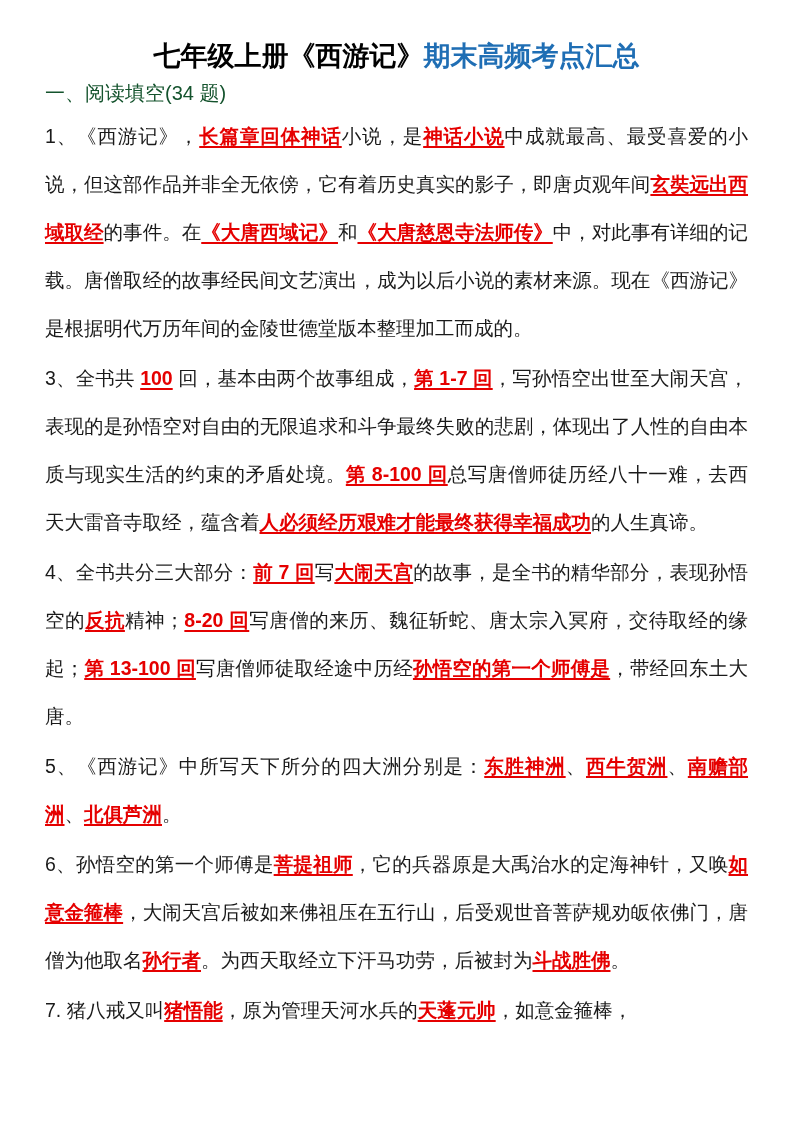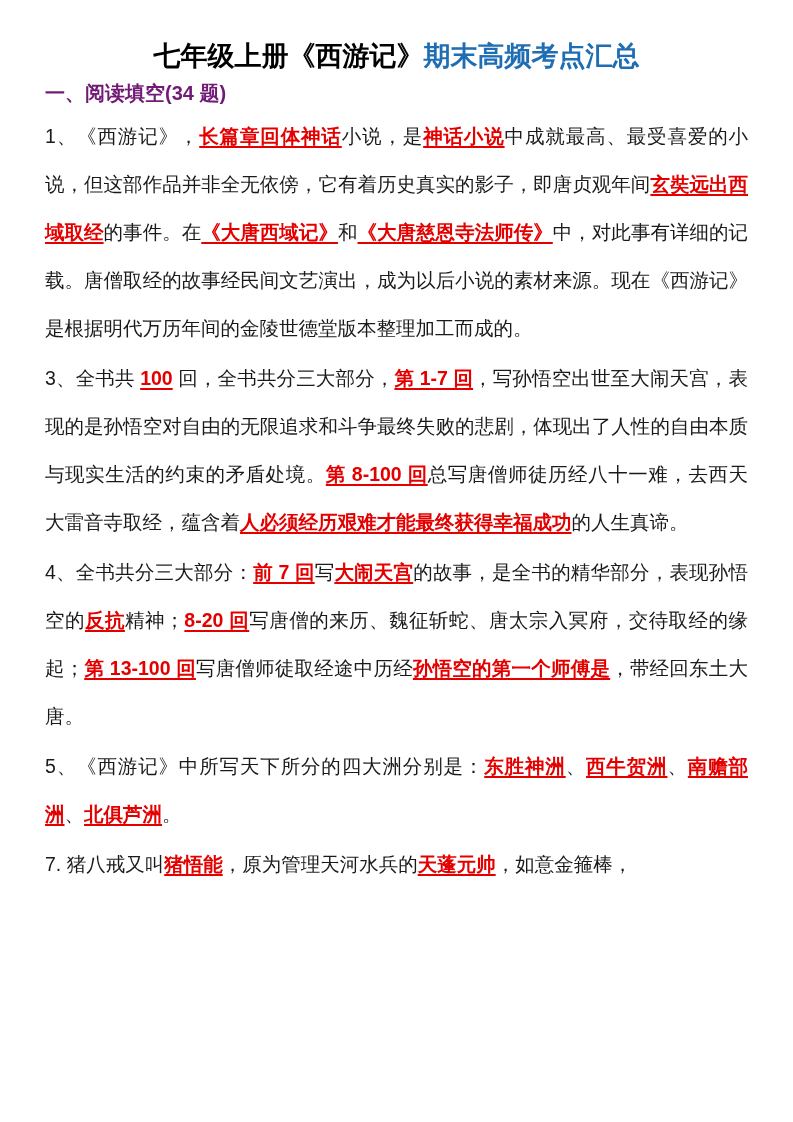--- a/index.html
+++ b/index.html
@@ -33,23 +33,23 @@
     line-height: 1.35;
     letter-spacing: 0px;
     white-space: nowrap;
     margin: 0 0 4px 0;
   }
   .doc-title .t-black { color: #000000; }
   .doc-title .t-blue  { color: #1f6eb4; }
 
   
   .section-heading {
-    color: #701a75;
+    color: #14532d;
     font-size: 20px;
-    font-weight: bold;
+    font-weight: normal;
     line-height: 1.5;
     margin: 2px 0 4px 0;
     letter-spacing: 0px;
   }
 
   
   .para {
     color: #1a1a1a;
     font-size: 19.5px;
     line-height: 48px;
@@ -87,22 +87,23 @@
   <div class="doc">
 
     <h1 class="doc-title">
       <span class="t-black">七年级上册《西游记》</span><span class="t-blue">期末高频考点汇总</span>
     </h1>
 
     <div class="section-heading">一、阅读填空(34 题)</div>
 
     <div id="items-container">
         <p class="para"><span>1、</span><span>《西游记》，</span><span class="hl">长篇章回体神话</span><span>小说，是</span><span class="hl">神话小说</span><span>中成就最高、最受喜爱的小说，但这部作品并非全无依傍，它有着历史真实的影子，即唐贞观年间</span><span class="hl">玄奘远出西域取经</span><span>的事件。在</span><span class="hl">《大唐西域记》</span><span>和</span><span class="hl">《大唐慈恩寺法师传》</span><span>中，对此事有详细的记载。唐僧取经的故事经民间文艺演出，成为以后小说的素材来源。现在《西游记》是根据明代万历年间的金陵世德堂版本整理加工而成的。</span></p>
-        <p class="para"><span>3、</span><span>全书共 </span><span class="hl">100</span><span> 回，全书共分三大部分，</span><span class="hl">第 1-7 回</span><span>，写孙悟空出世至大闹天宫，表现的是孙悟空对自由的无限追求和斗争最终失败的悲剧，体现出了人性的自由本质与现实生活的约束的矛盾处境。</span><span class="hl">第 8-100 回</span><span>总写唐僧师徒历经八十一难，去西天大雷音寺取经，蕴含着</span><span class="hl">人必须经历艰难才能最终获得幸福成功</span><span>的人生真谛。</span></p>
+        <p class="para"><span>3、</span><span>全书共 </span><span class="hl">100</span><span> 回，基本由两个故事组成，</span><span class="hl">第 1-7 回</span><span>，写孙悟空出世至大闹天宫，表现的是孙悟空对自由的无限追求和斗争最终失败的悲剧，体现出了人性的自由本质与现实生活的约束的矛盾处境。</span><span class="hl">第 8-100 回</span><span>总写唐僧师徒历经八十一难，去西天大雷音寺取经，蕴含着</span><span class="hl">人必须经历艰难才能最终获得幸福成功</span><span>的人生真谛。</span></p>
         <p class="para"><span>4、</span><span>全书共分三大部分：</span><span class="hl">前 7 回</span><span>写</span><span class="hl">大闹天宫</span><span>的故事，是全书的精华部分，表现孙悟空的</span><span class="hl">反抗</span><span>精神；</span><span class="hl">8-20 回</span><span>写唐僧的来历、魏征斩蛇、唐太宗入冥府，交待取经的缘起；</span><span class="hl">第 13-100 回</span><span>写唐僧师徒取经途中历经</span><span class="hl">孙悟空的第一个师傅是</span><span>，带经回东土大唐。</span></p>
         <p class="para"><span>5、</span><span>《西游记》中所写天下所分的四大洲分别是：</span><span class="hl">东胜神洲</span><span>、</span><span class="hl">西牛贺洲</span><span>、</span><span class="hl">南赡部洲</span><span>、</span><span class="hl">北俱芦洲</span><span>。</span></p>
+        <p class="para"><span>6、</span><span>孙悟空的第一个师傅是</span><span class="hl">菩提祖师</span><span>，它的兵器原是大禹治水的定海神针，又唤</span><span class="hl">如意金箍棒</span><span>，大闹天宫后被如来佛祖压在五行山，后受观世音菩萨规劝皈依佛门，唐僧为他取名</span><span class="hl">孙行者</span><span>。为西天取经立下汗马功劳，后被封为</span><span class="hl">斗战胜佛</span><span>。</span></p>
         <p class="para"><span>7. </span><span>猪八戒又叫</span><span class="hl">猪悟能</span><span>，原为管理天河水兵的</span><span class="hl">天蓬元帅</span><span>，如意金箍棒，</span></p>
       </div>
 
   </div>
 
 
 </div>
 
 </body></html>

